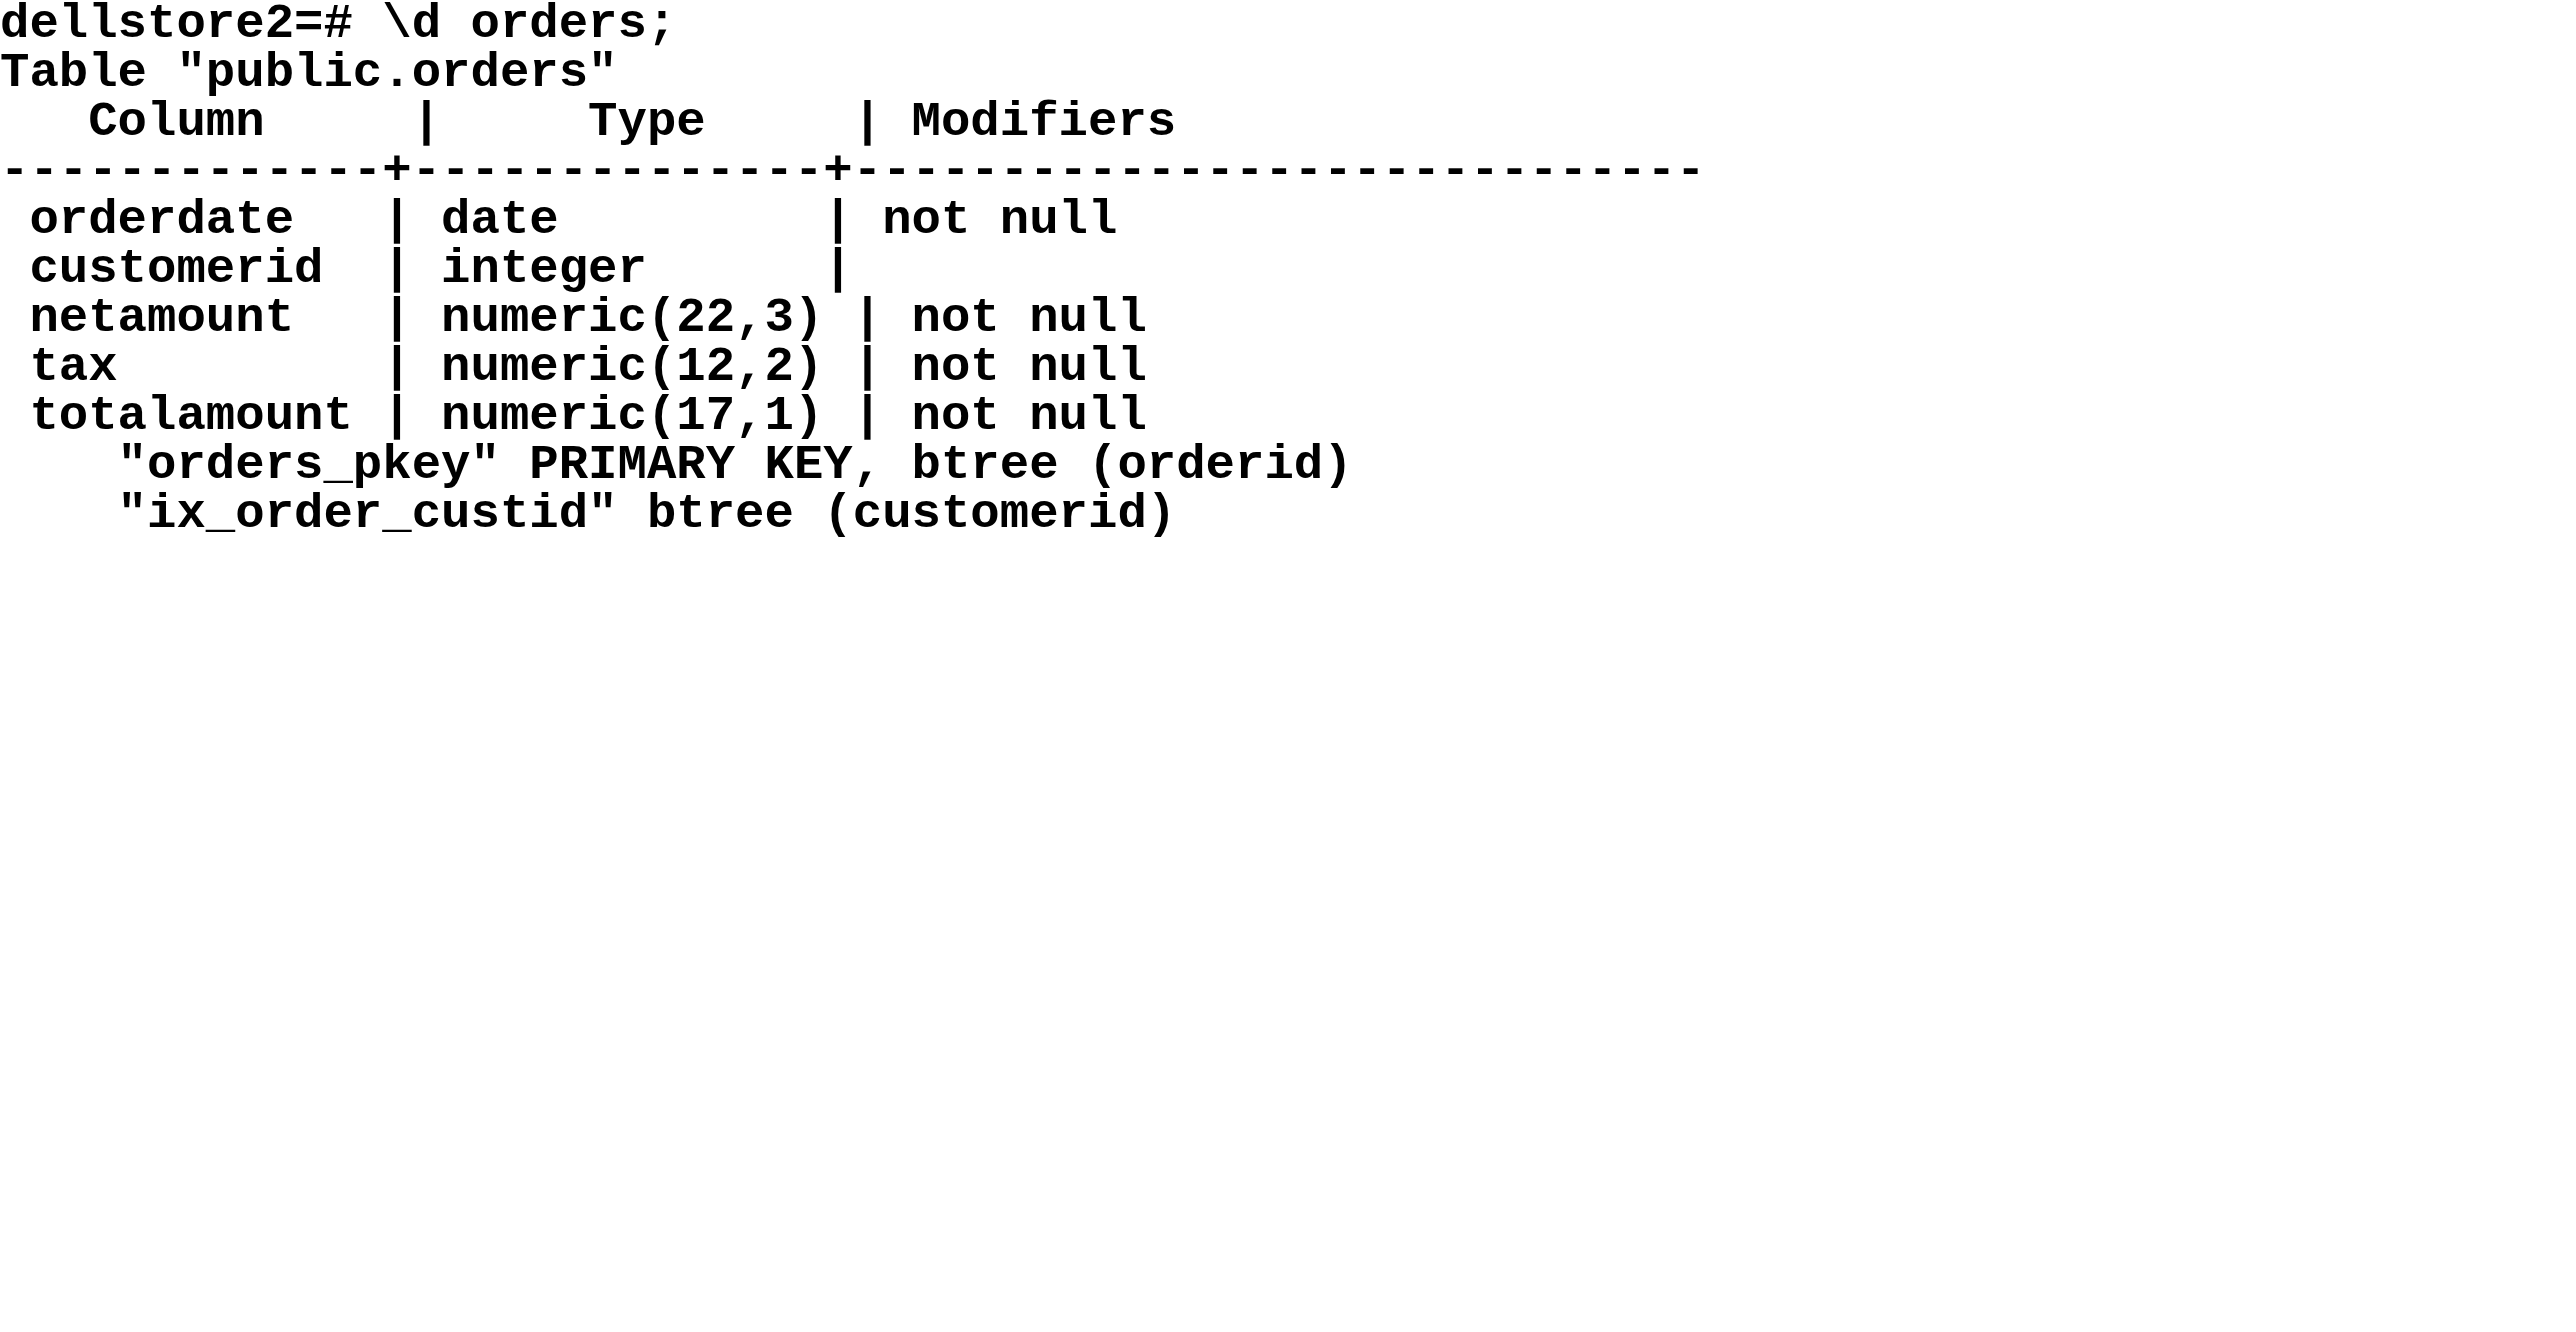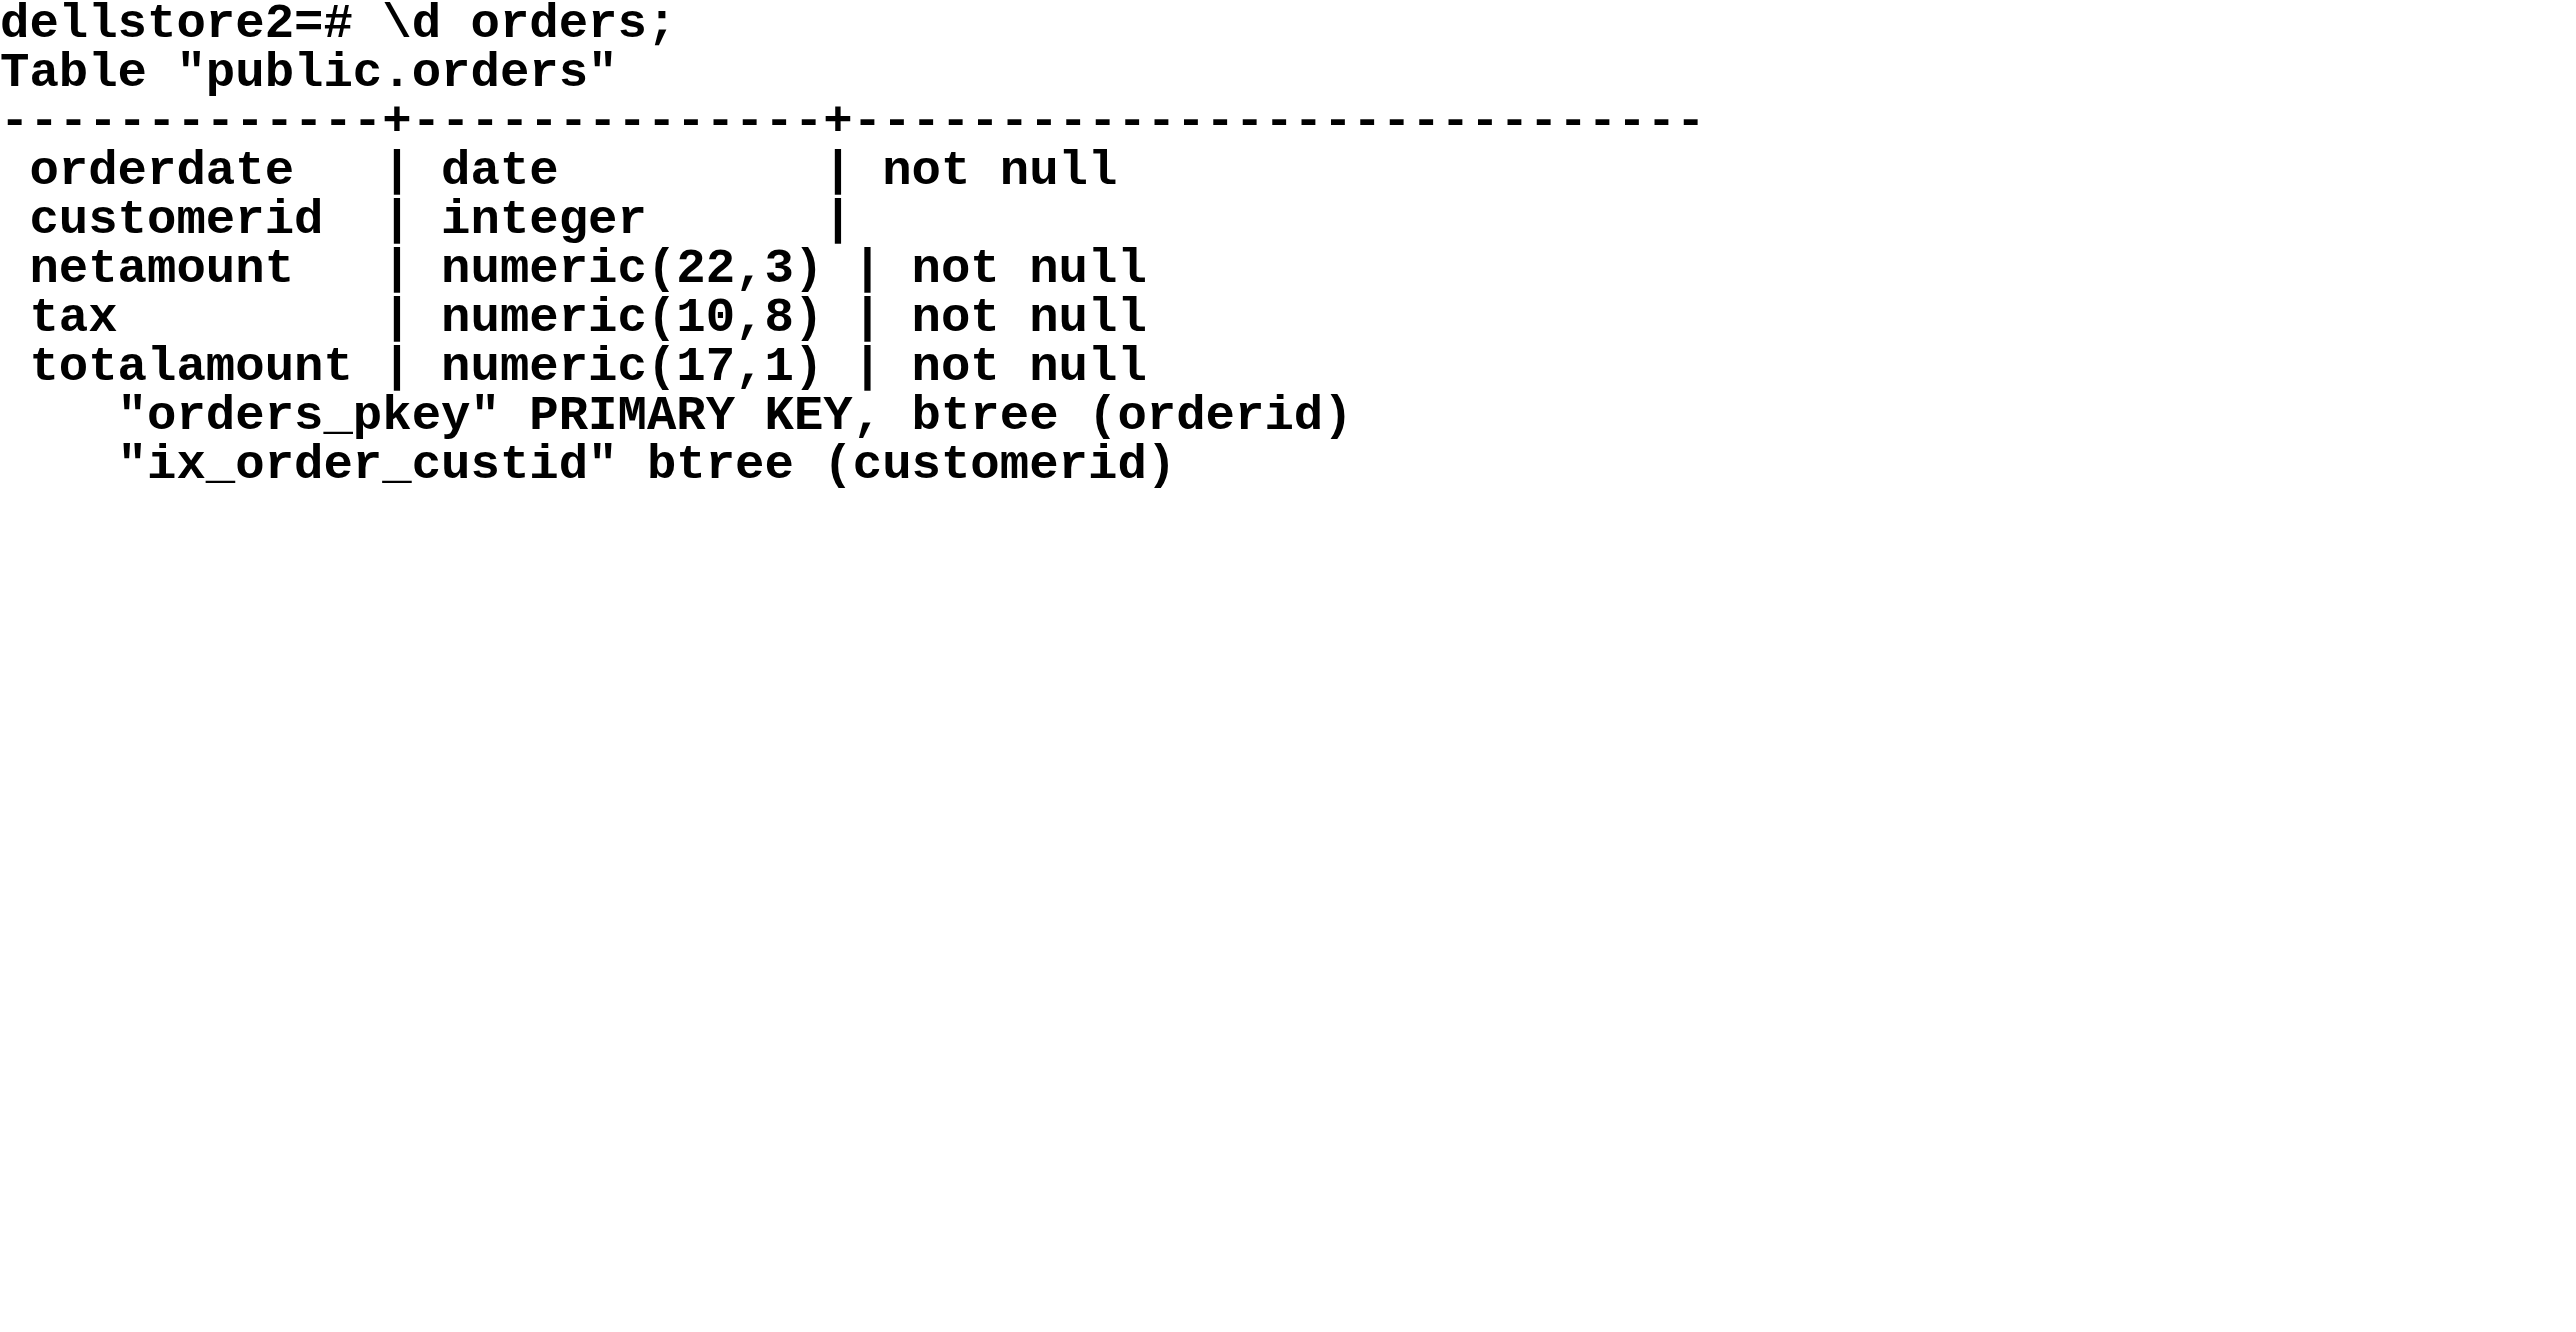--- a/index.html
+++ b/index.html
@@ -46,32 +46,33 @@
 </style>
 </head>
 <body>
 
 <div id="terminal">
 
   <div class="term-line">dellstore2=# \d orders;</div>
 
   <div class="term-line">Table "public.orders"</div>
 
+  <div class="term-line">   Column     |     Type     | Modifiers</div>
 
   <div class="term-line">-------------+--------------+-----------------------------</div>
 
 
 
   <div class="term-line"> orderdate   | date         | not null</div>
 
   <div class="term-line"> customerid  | integer      |</div>
 
   <div class="term-line"> netamount   | numeric(22,3) | not null</div>
 
-  <div class="term-line"> tax         | numeric(10,8) | not null</div>
+  <div class="term-line"> tax         | numeric(12,2) | not null</div>
 
   <div class="term-line"> totalamount | numeric(17,1) | not null</div>
 
 
   <div class="term-line">    "orders_pkey" PRIMARY KEY, btree (orderid)</div>
 
   <div class="term-line">    "ix_order_custid" btree (customerid)</div>
 
 </div>
 

